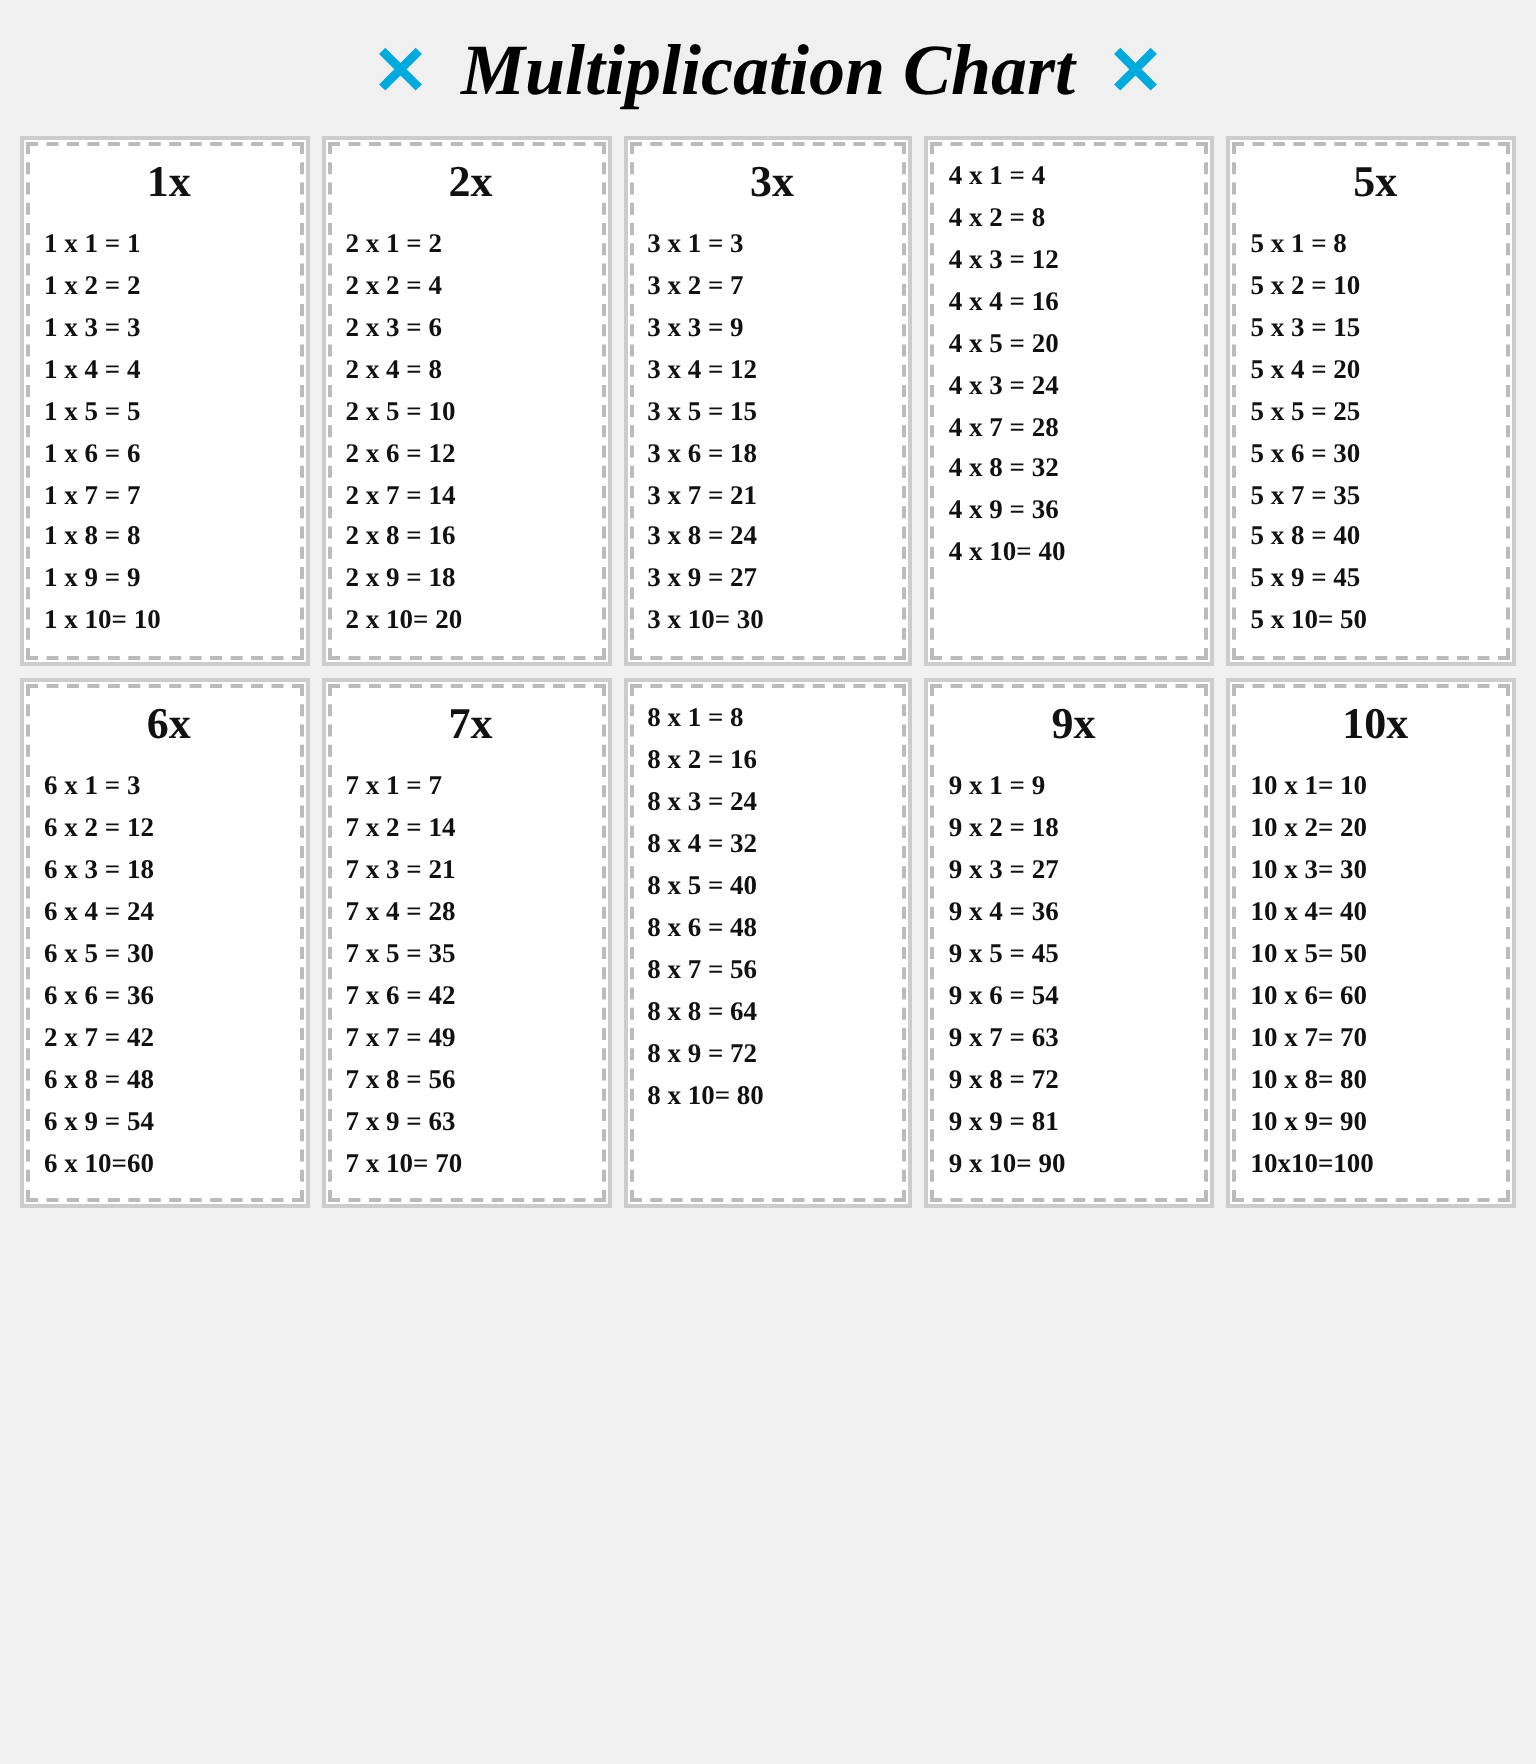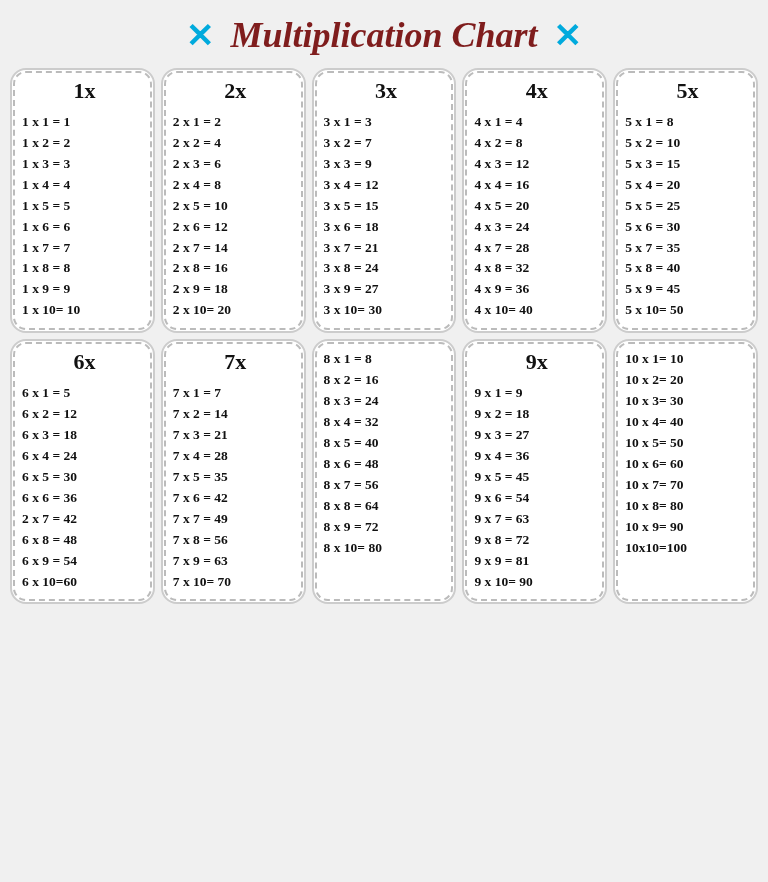--- a/index.html
+++ b/index.html
@@ -29,21 +29,21 @@
       justify-content: center;
       gap: 16px;
       margin-bottom: 12px;
       margin-top: 4px;
     }
 
     .title-text {
       font-size: 36px;
       font-weight: 900;
       font-style: italic;
-      color: #7f1d1d;
+      color: #000000;
       font-family: 'Arial Black', 'Comic Sans MS', cursive;
       text-align: center;
     }
 
     .x-icon {
       color: #00aadd;
       font-size: 36px;
       font-weight: 900;
     }
 
@@ -51,21 +51,21 @@
       display: grid;
       grid-template-columns: repeat(5, 1fr);
       grid-template-rows: repeat(2, auto);
       gap: 6px;
       width: 100%;
     }
 
     .cell {
       background: white;
       border: 2px solid #ccc;
-      border-radius: 16px;
+      border-radius: 0;
       padding: 8px 6px 10px 10px;
       position: relative;
       
       outline: 2px dashed #bbb;
       outline-offset: -5px;
     }
 
     .cell-header {
       font-size: 22px;
       font-weight: 900;
@@ -128,21 +128,20 @@
         <span class="equation">3 x 3 = 9</span>
         <span class="equation">3 x 4 = 12</span>
         <span class="equation">3 x 5 = 15</span>
         <span class="equation">3 x 6 = 18</span>
         <span class="equation">3 x 7 = 21</span>
         <span class="equation">3 x 8 = 24</span>
         <span class="equation">3 x 9 = 27</span>
         <span class="equation">3 x 10= 30</span>
       </div>
       <div class="cell">
-        <span class="cell-header">4x</span>
         <span class="equation">4 x 1 = 4</span>
         <span class="equation">4 x 2 = 8</span>
         <span class="equation">4 x 3 = 12</span>
         <span class="equation">4 x 4 = 16</span>
         <span class="equation">4 x 5 = 20</span>
         <span class="equation">4 x 3 = 24</span>
         <span class="equation">4 x 7 = 28</span>
         <span class="equation">4 x 8 = 32</span>
         <span class="equation">4 x 9 = 36</span>
         <span class="equation">4 x 10= 40</span>
@@ -155,21 +154,21 @@
         <span class="equation">5 x 4 = 20</span>
         <span class="equation">5 x 5 = 25</span>
         <span class="equation">5 x 6 = 30</span>
         <span class="equation">5 x 7 = 35</span>
         <span class="equation">5 x 8 = 40</span>
         <span class="equation">5 x 9 = 45</span>
         <span class="equation">5 x 10= 50</span>
       </div>
       <div class="cell">
         <span class="cell-header">6x</span>
-        <span class="equation">6 x 1 = 5</span>
+        <span class="equation">6 x 1 = 3</span>
         <span class="equation">6 x 2 = 12</span>
         <span class="equation">6 x 3 = 18</span>
         <span class="equation">6 x 4 = 24</span>
         <span class="equation">6 x 5 = 30</span>
         <span class="equation">6 x 6 = 36</span>
         <span class="equation">2 x 7 = 42</span>
         <span class="equation">6 x 8 = 48</span>
         <span class="equation">6 x 9 = 54</span>
         <span class="equation">6 x 10=60</span>
       </div>
@@ -205,20 +204,21 @@
         <span class="equation">9 x 3 = 27</span>
         <span class="equation">9 x 4 = 36</span>
         <span class="equation">9 x 5 = 45</span>
         <span class="equation">9 x 6 = 54</span>
         <span class="equation">9 x 7 = 63</span>
         <span class="equation">9 x 8 = 72</span>
         <span class="equation">9 x 9 = 81</span>
         <span class="equation">9 x 10= 90</span>
       </div>
       <div class="cell">
+        <span class="cell-header">10x</span>
         <span class="equation">10 x 1= 10</span>
         <span class="equation">10 x 2= 20</span>
         <span class="equation">10 x 3= 30</span>
         <span class="equation">10 x 4= 40</span>
         <span class="equation">10 x 5= 50</span>
         <span class="equation">10 x 6= 60</span>
         <span class="equation">10 x 7= 70</span>
         <span class="equation">10 x 8= 80</span>
         <span class="equation">10 x 9= 90</span>
         <span class="equation">10x10=100</span>

